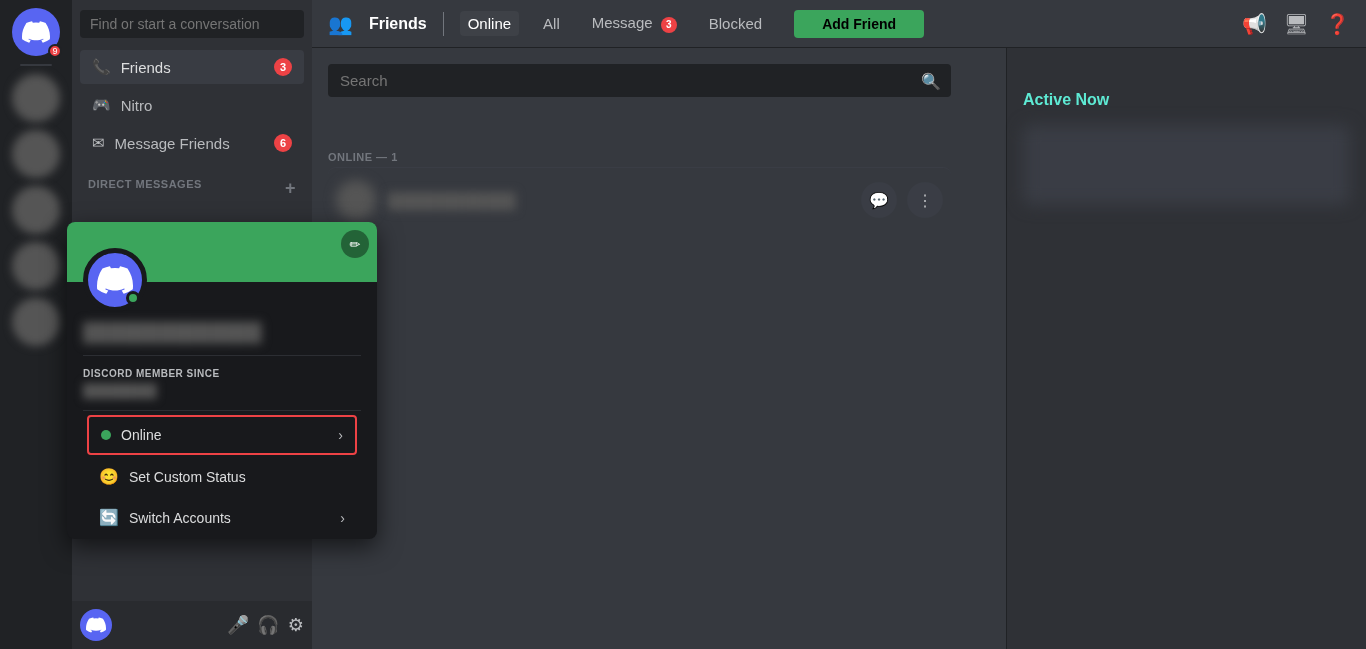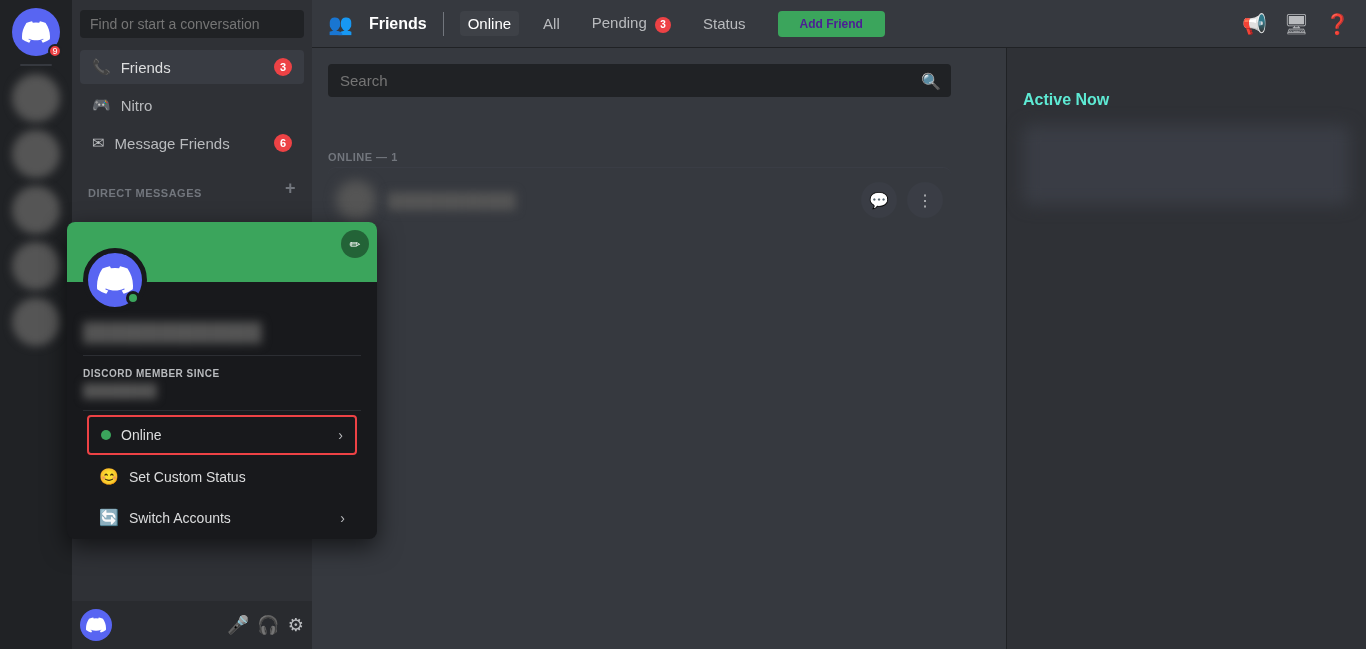--- a/index.html
+++ b/index.html
@@ -113,21 +113,21 @@
       width: 18px;
       height: 18px;
       font-size: 11px;
       display: flex;
       align-items: center;
       justify-content: center;
       font-weight: 700;
     }
     .sidebar-section-header {
       display: flex;
-      align-items: flex-end;
+      align-items: flex-start;
       justify-content: space-between;
       padding: 16px 16px 4px;
       font-size: 11px;
       font-weight: 700;
       color: #72767d;
       text-transform: uppercase;
       letter-spacing: 0.5px;
     }
     .add-icon {
       color: #72767d;
@@ -212,25 +212,25 @@
       height: 16px;
       font-size: 10px;
       display: inline-flex;
       align-items: center;
       justify-content: center;
       margin-left: 4px;
       font-weight: 700;
     }
     .add-friend-btn {
       background: #3ba55c;
-      color: #4c1d95;
+      color: #000000;
       border: none;
       border-radius: 4px;
-      padding: 6px 22px;
-      font-size: 12px;
+      padding: 6px 28px;
+      font-size: 14px;
       font-weight: 600;
       cursor: pointer;
       margin-left: 8px;
     }
     .top-nav-icons {
       margin-left: auto;
       display: flex;
       gap: 16px;
       color: #b9bbbe;
       font-size: 20px;
@@ -544,24 +544,24 @@
 
 <div class="main-content">
 
   <div class="top-nav">
     <span style="font-size:20px;">👥</span>
     <span class="friends-title">Friends</span>
     <div class="nav-divider"></div>
     <span class="nav-tab active">Online</span>
     <span class="nav-tab">All</span>
     <span class="nav-tab">
-      <span>Pending</span>
+      <span>Message</span>
       <span class="pending-badge">3</span>
     </span>
-    <span class="nav-tab">Status</span>
+    <span class="nav-tab">Blocked</span>
     <button class="add-friend-btn">Add Friend</button>
     <div class="top-nav-icons">
       <span>📢</span>
       <span>🖥</span>
       <span>❓</span>
     </div>
   </div>
 
   <div class="friends-panel">
     <div class="friends-list">

